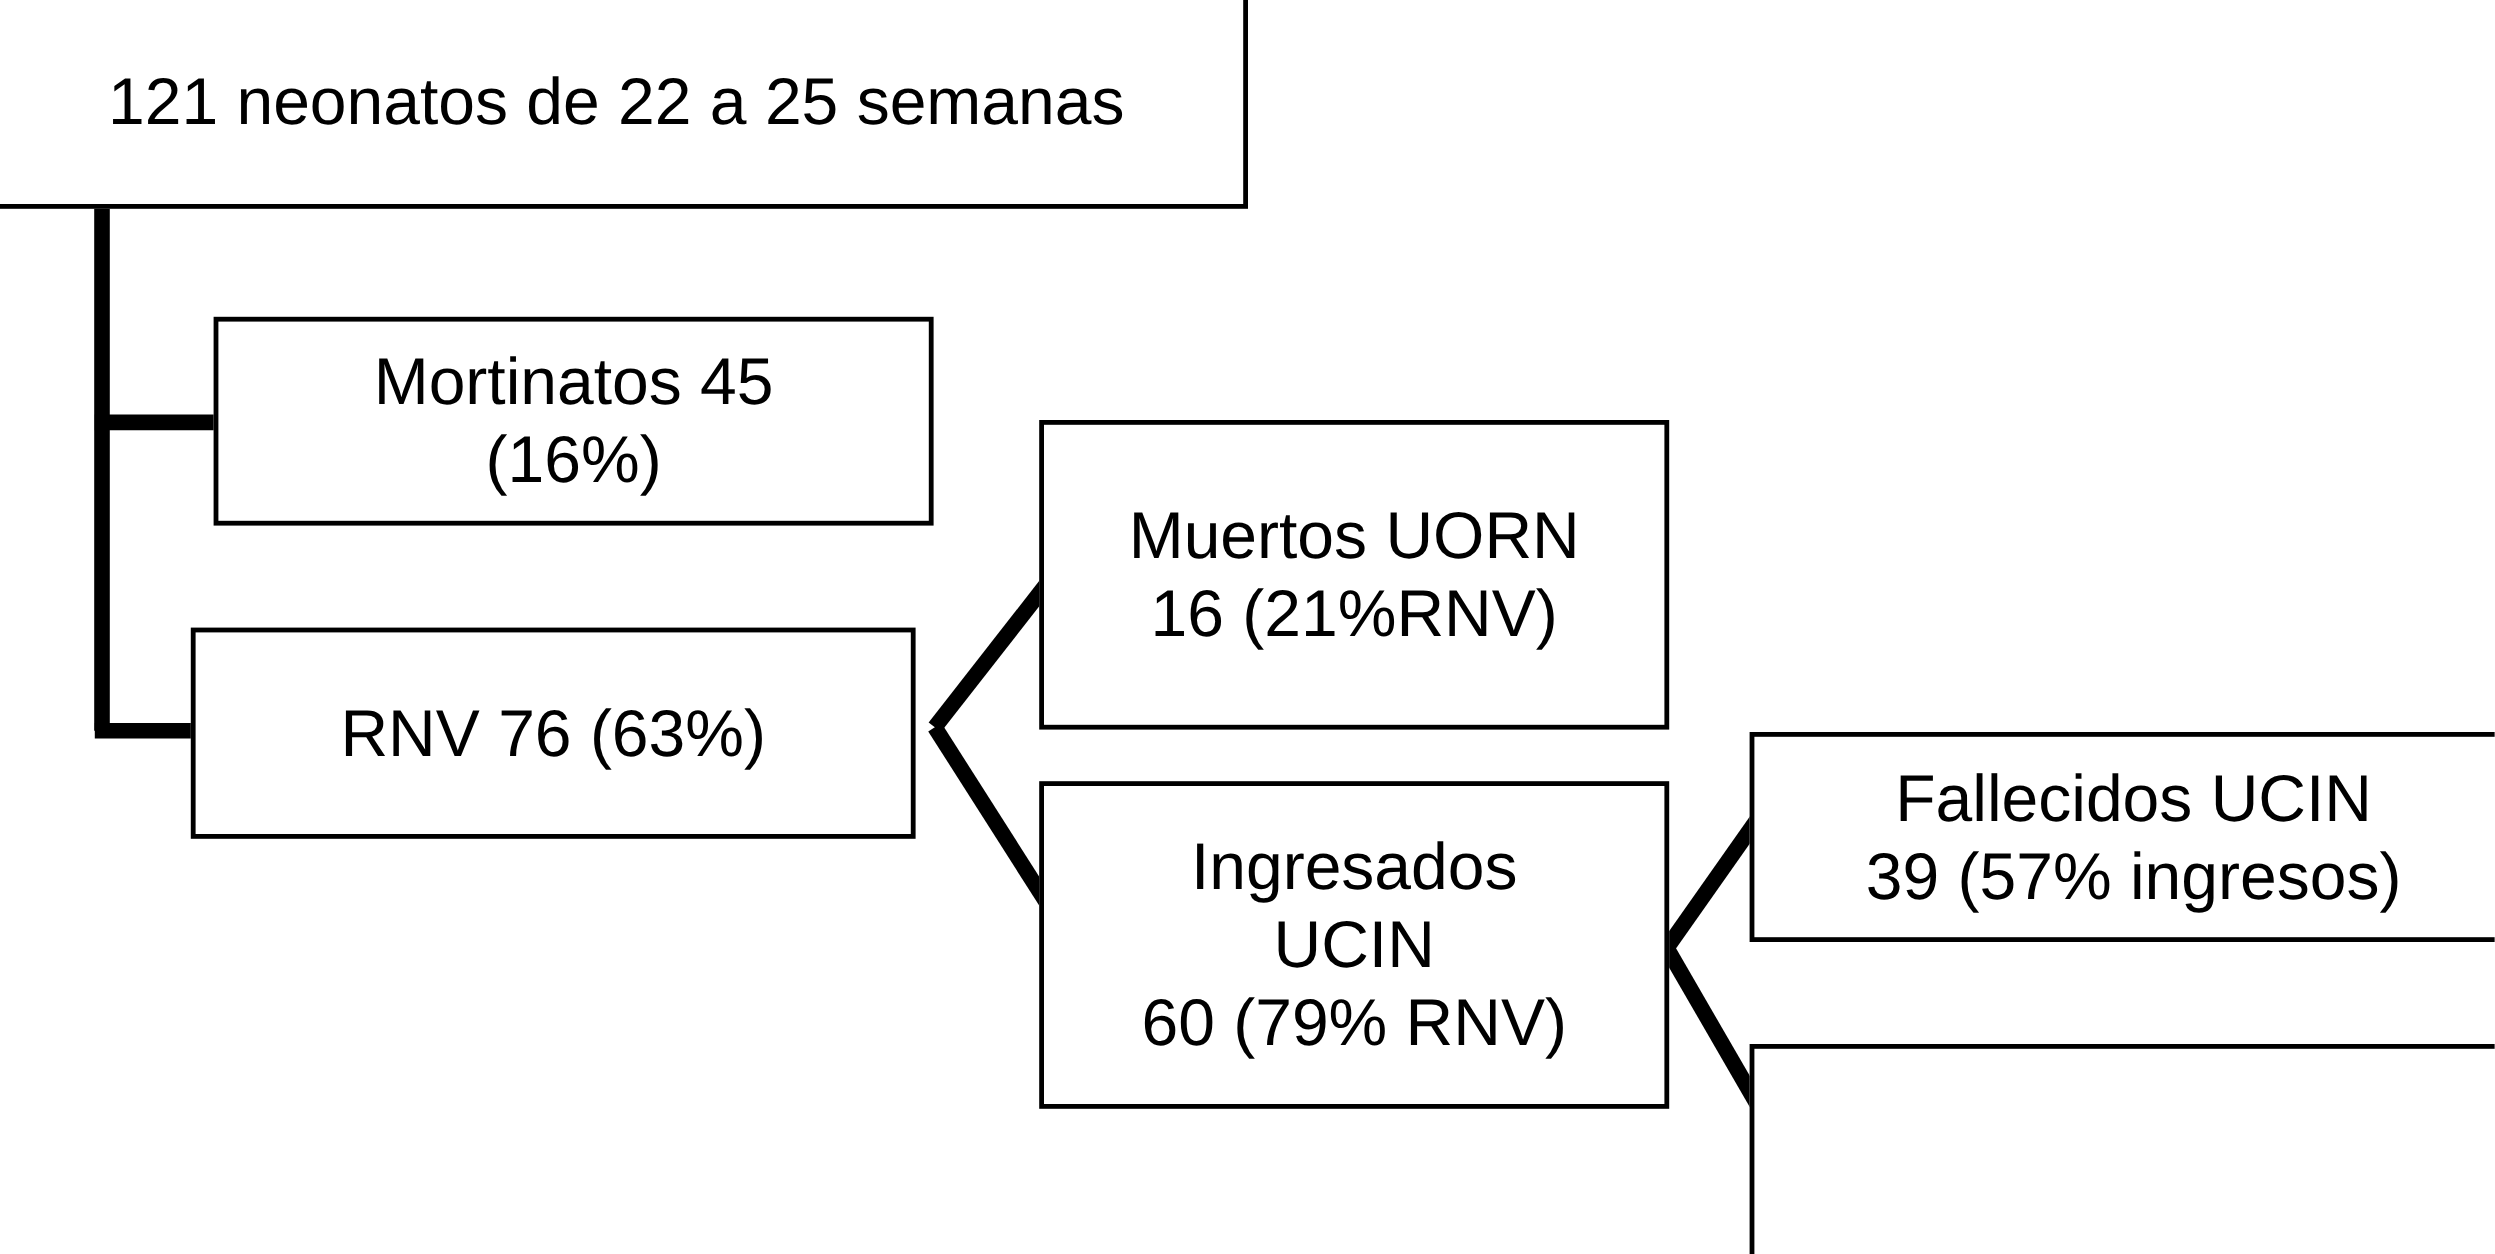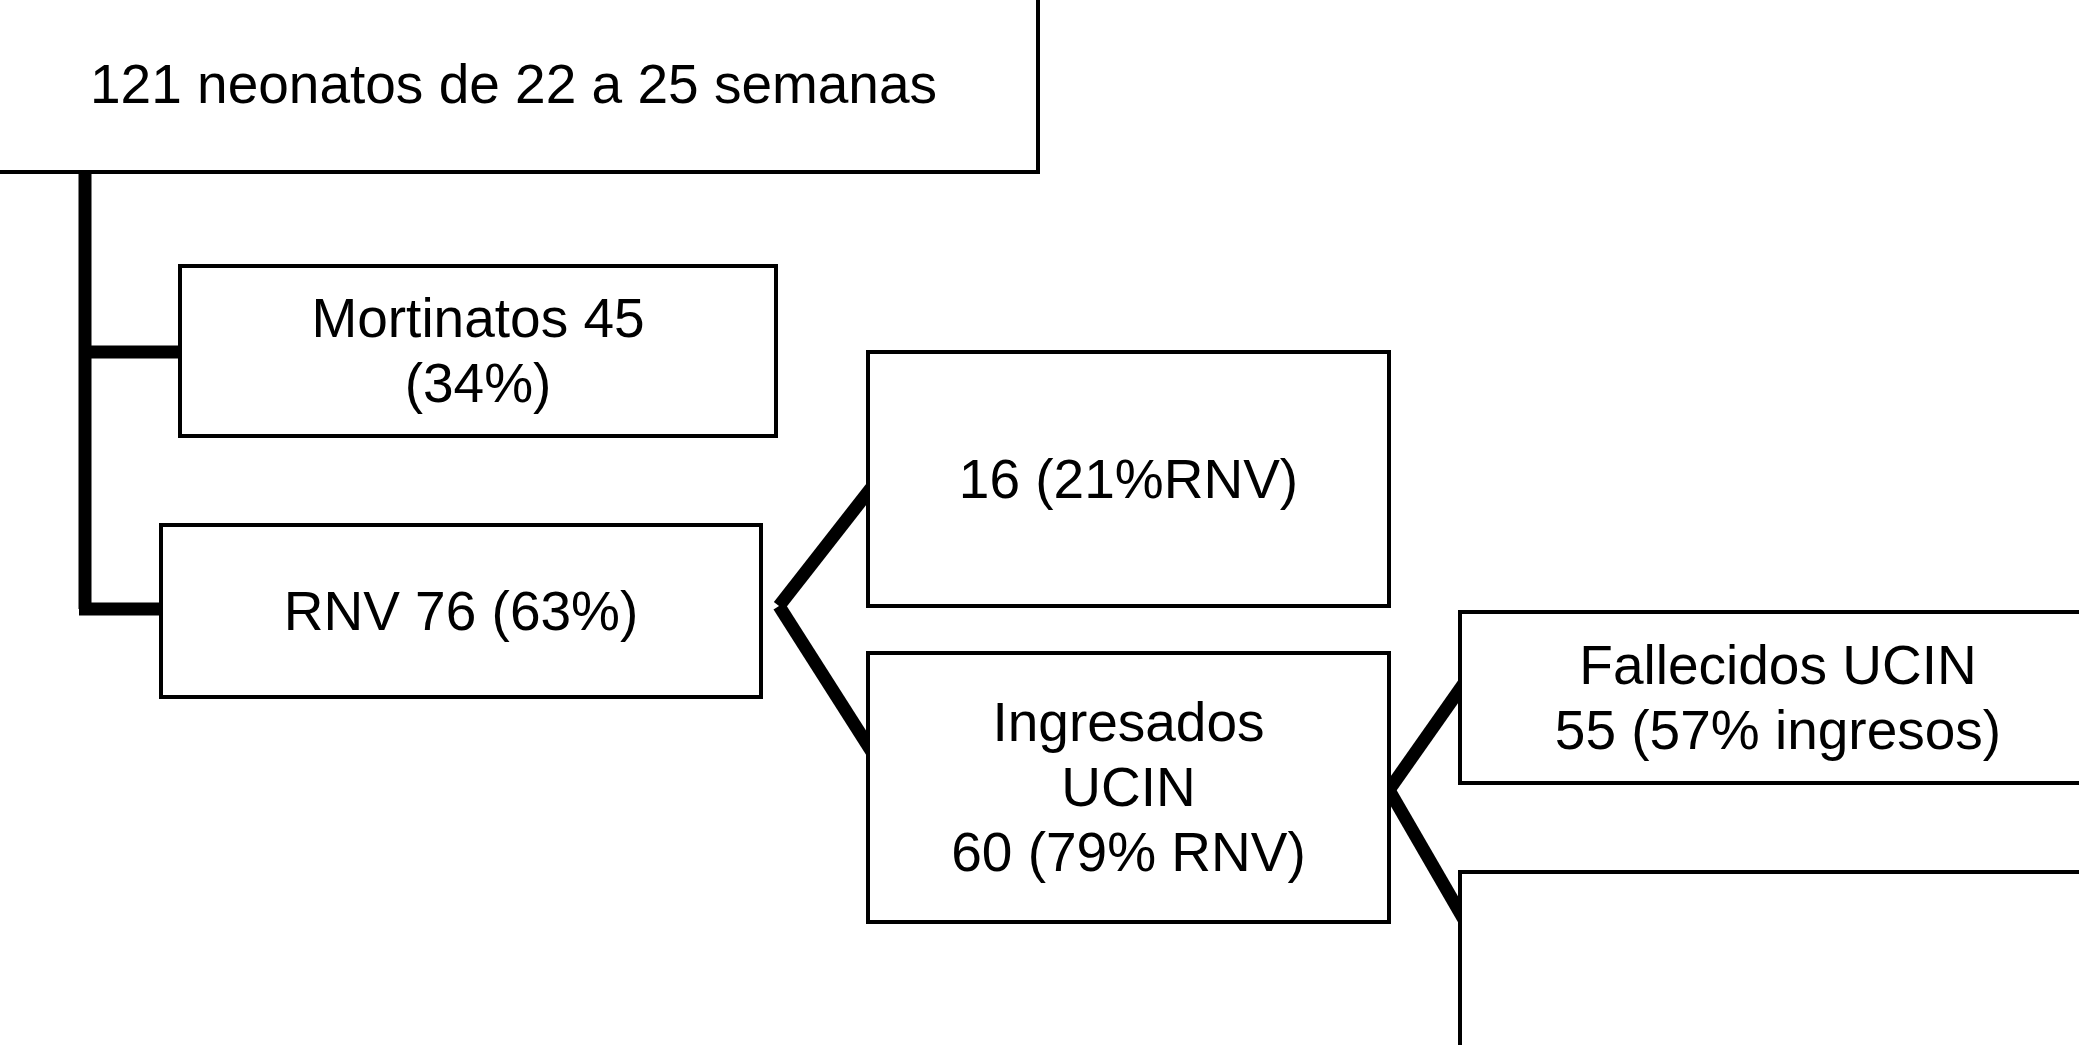--- a/index.html
+++ b/index.html
@@ -76,38 +76,39 @@
     <path d="M 1389 790 L 1472 672" stroke="#000000" stroke-width="13" fill="none"></path>
     <path d="M 1389 790 L 1470 930" stroke="#000000" stroke-width="13" fill="none"></path>
   </svg>
 
   <div class="node" id="node-total">
     <span class="line">121 neonatos de 22 a 25 semanas</span>
   </div>
 
   <div class="node" id="node-mortinatos">
     <span class="line">Mortinatos 45</span>
-    <span class="line">(34%)</span>
+    <span class="line">(16%)</span>
   </div>
 
   <div class="node" id="node-rnv">
     <span class="line">RNV 76 (63%)</span>
   </div>
 
   <div class="node" id="node-muertos">
+    <span class="line">Muertos UORN</span>
     <span class="line">16 (21%RNV)</span>
   </div>
 
   <div class="node" id="node-ingresados">
     <span class="line">Ingresados</span>
     <span class="line">UCIN</span>
     <span class="line">60 (79% RNV)</span>
   </div>
 
   <div class="node" id="node-fallecidos">
     <span class="line">Fallecidos UCIN</span>
-    <span class="line">55 (57% ingresos)</span>
+    <span class="line">39 (57% ingresos)</span>
   </div>
 
   <div class="node" id="node-vivos">
   </div>
 
 </div>
 
 </body></html>

